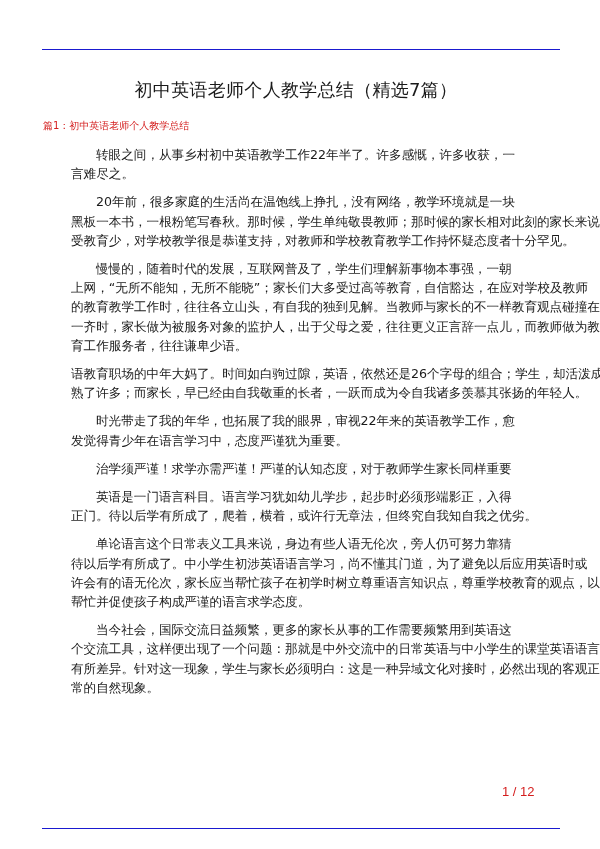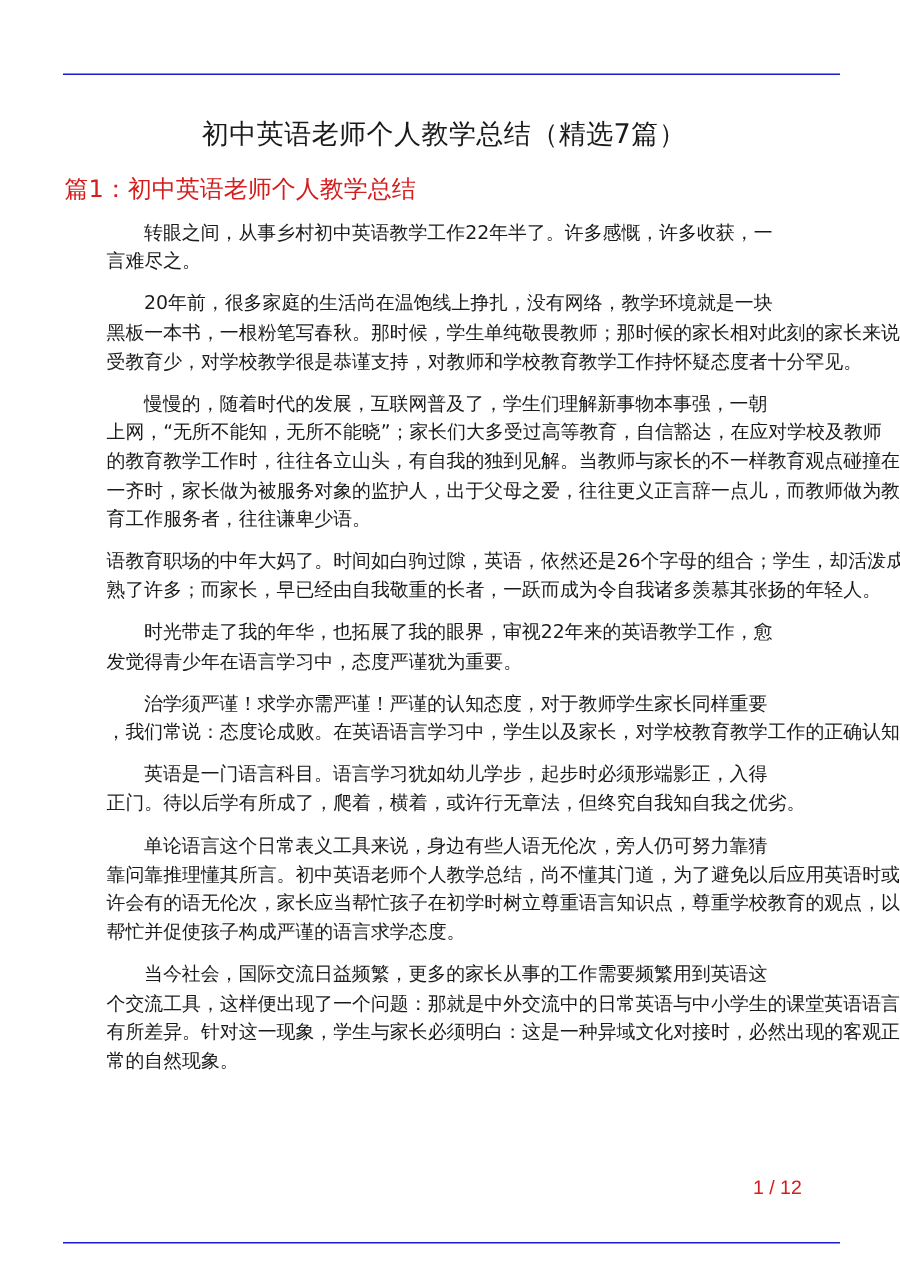--- a/index.html
+++ b/index.html
@@ -3,21 +3,21 @@
   <meta charset="utf-8">
   <style>
     html, body { margin: 0; padding: 0; background: #ffffff; }
     body { width: 600px; height: 849px; position: relative; overflow: hidden;
            font-family: "DejaVu Sans", "Liberation Sans", sans-serif; color: #1a1a1a; }
     .rule { position: absolute; left: 42px; width: 518px; height: 1px; background: #1a1ad0; }
     .rule.top { top: 49px; }
     .rule.bottom { top: 828px; }
     .title { position: absolute; top: 78px; left: 0; width: 592px; text-align: center;
              font-size: 18px; line-height: 24px; color: #1a1a1a; letter-spacing: 0.3px; }
-    .subtitle { position: absolute; top: 116px; left: 43px; font-size: 16px; line-height: 20px;
+    .subtitle { position: absolute; top: 116px; left: 43px; font-size: 10px; line-height: 20px;
                 color: #d41d1d; }
     .content { position: absolute; top: 145px; left: 43px; width: 518px; }
     .para { font-size: 12.6px; line-height: 19.2px; margin: 0 0 9px 0; color: #1a1a1a; }
     .para .line { display: block; white-space: nowrap; margin-left: 28px; }
     .para .line.first { padding-left: 25px; }
     .page-num { position: absolute; top: 784px; left: 502px; font-size: 13px; color: #d41d1d;
                 font-family: Liberation Sans, sans-serif; }
   </style>
 </head>
 <body>
@@ -48,29 +48,28 @@
     <p class="para">
       <span class="line">语教育职场的中年大妈了。时间如白驹过隙，英语，依然还是26个字母的组合；学生，却活泼成</span>
       <span class="line">熟了许多；而家长，早已经由自我敬重的长者，一跃而成为令自我诸多羡慕其张扬的年轻人。</span>
     </p>
     <p class="para">
       <span class="line first">时光带走了我的年华，也拓展了我的眼界，审视22年来的英语教学工作，愈</span>
       <span class="line">发觉得青少年在语言学习中，态度严谨犹为重要。</span>
     </p>
     <p class="para">
       <span class="line first">治学须严谨！求学亦需严谨！严谨的认知态度，对于教师学生家长同样重要</span>
-      <span class="line">，我们常说：态度论成败。在英语语言学习中，学生以及家长，对学校教育教学工作的正确认知</span>
     </p>
     <p class="para">
       <span class="line first">英语是一门语言科目。语言学习犹如幼儿学步，起步时必须形端影正，入得</span>
       <span class="line">正门。待以后学有所成了，爬着，横着，或许行无章法，但终究自我知自我之优劣。</span>
     </p>
     <p class="para">
       <span class="line first">单论语言这个日常表义工具来说，身边有些人语无伦次，旁人仍可努力靠猜</span>
-      <span class="line">靠问靠推理懂其所言。初中英语老师个人教学总结，尚不懂其门道，为了避免以后应用英语时或</span>
+      <span class="line">待以后学有所成了。中小学生初涉英语语言学习，尚不懂其门道，为了避免以后应用英语时或</span>
       <span class="line">许会有的语无伦次，家长应当帮忙孩子在初学时树立尊重语言知识点，尊重学校教育的观点，以</span>
       <span class="line">帮忙并促使孩子构成严谨的语言求学态度。</span>
     </p>
     <p class="para">
       <span class="line first">当今社会，国际交流日益频繁，更多的家长从事的工作需要频繁用到英语这</span>
       <span class="line">个交流工具，这样便出现了一个问题：那就是中外交流中的日常英语与中小学生的课堂英语语言</span>
       <span class="line">有所差异。针对这一现象，学生与家长必须明白：这是一种异域文化对接时，必然出现的客观正</span>
       <span class="line">常的自然现象。</span>
     </p>
   </div>

